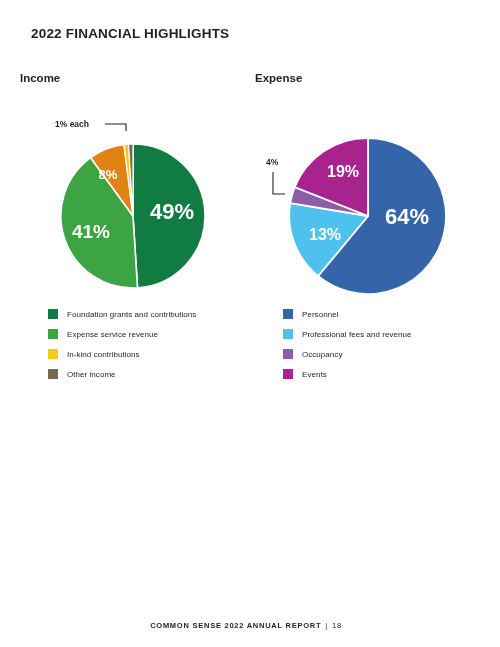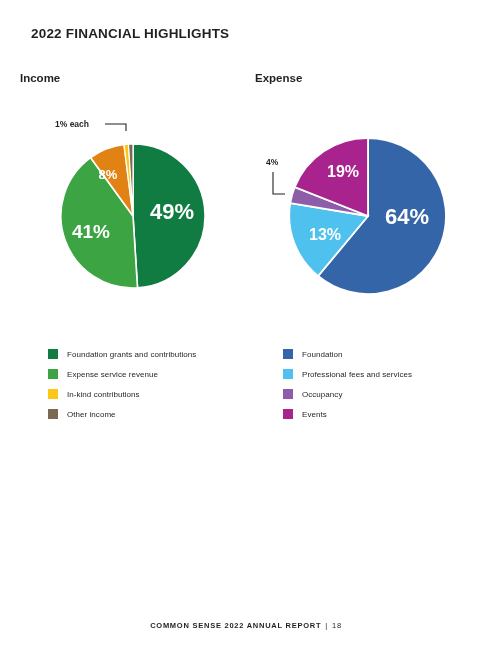--- a/index.html
+++ b/index.html
@@ -76,21 +76,20 @@
   }
   .callout-line {
     stroke: #231f20;
     stroke-width: 1.1;
     fill: none;
   }
 
   
   .legend {
     position: absolute;
-    margin-top: 40px;
   }
   .legend.income  { left: 48px;  top: 304px; }
   .legend.expense { left: 283px; top: 304px; }
 
   .legend-row {
     display: flex;
     align-items: center;
     height: 20px;
   }
   .legend-swatch {
@@ -193,25 +192,25 @@
     </div>
     <div class="legend-row">
       <span class="legend-swatch" style="background:#7A6A52"></span>
       <span class="legend-text">Other income</span>
     </div>
   </div>
 
   <div class="legend expense">
     <div class="legend-row">
       <span class="legend-swatch" style="background:#3465A9"></span>
-      <span class="legend-text">Foundation</span>
+      <span class="legend-text">Personnel</span>
     </div>
     <div class="legend-row">
       <span class="legend-swatch" style="background:#4FC1EE"></span>
-      <span class="legend-text">Professional fees and services</span>
+      <span class="legend-text">Professional fees and revenue</span>
     </div>
     <div class="legend-row">
       <span class="legend-swatch" style="background:#8E5CA8"></span>
       <span class="legend-text">Occupancy</span>
     </div>
     <div class="legend-row">
       <span class="legend-swatch" style="background:#A8238E"></span>
       <span class="legend-text">Events</span>
     </div>
   </div>

